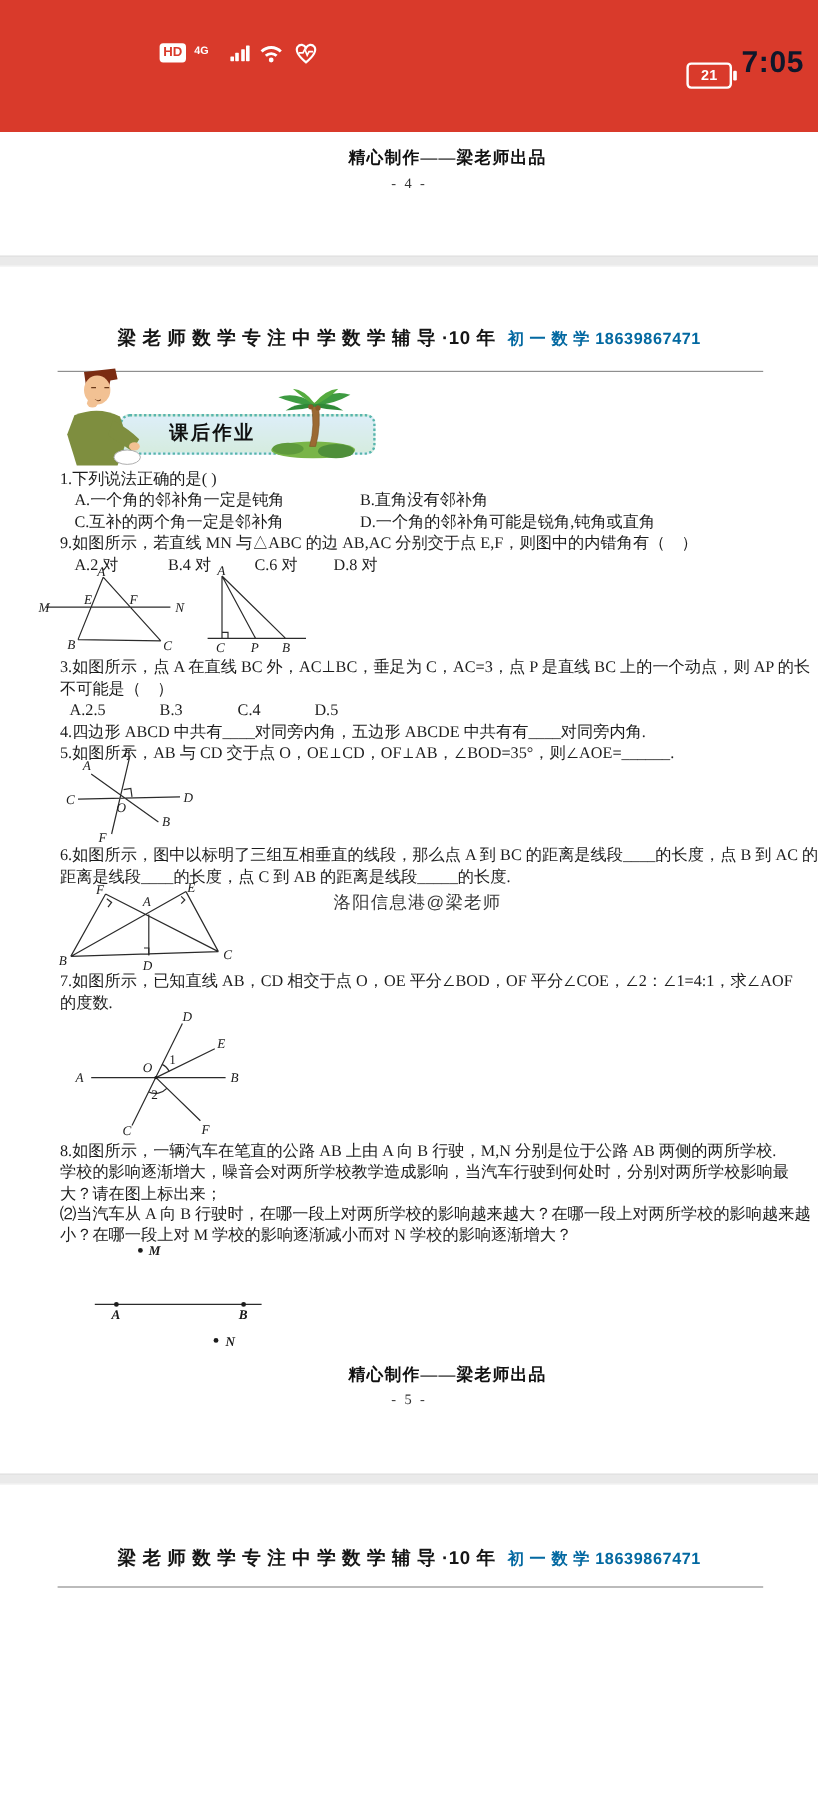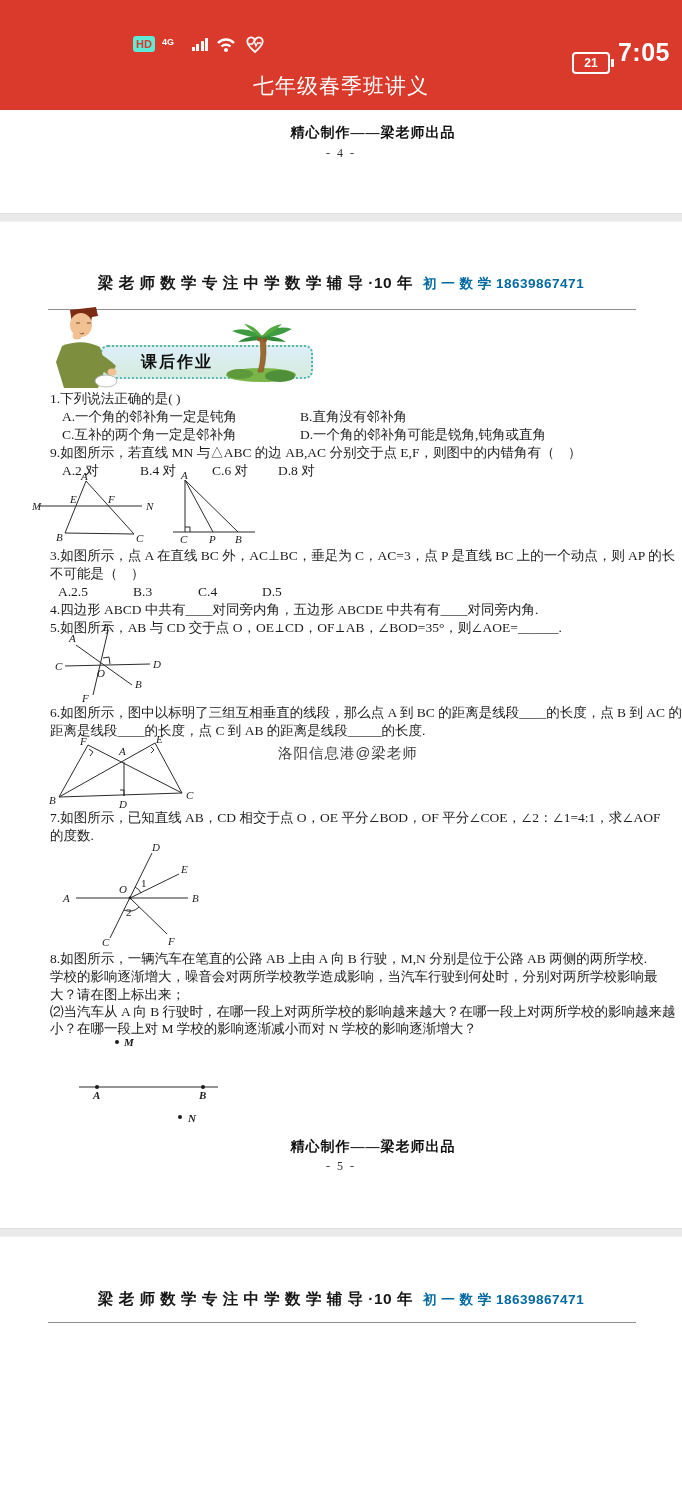--- a/index.html
+++ b/index.html
@@ -4,30 +4,30 @@
 <style>
   html,body{margin:0;padding:0;}
   body{
     width:682px;height:1500px;position:relative;overflow:hidden;background:#fff;
     font-family:"Liberation Serif","DejaVu Serif",serif;
   }
   .abs{position:absolute;}
   
   .redbar{left:0;top:0;width:682px;height:110px;background:#d93a2b;}
   .sb-left{left:133px;top:31px;height:26px;display:flex;align-items:center;gap:7px;}
-  .hd-badge{background:#5eead4;color:#d93a2b;font:700 11px/14px "Liberation Sans",sans-serif;border-radius:3px;padding:1px 3px;}
+  .hd-badge{background:#ffffff;color:#d93a2b;font:700 11px/14px "Liberation Sans",sans-serif;border-radius:3px;padding:1px 3px;}
   .net{display:flex;align-items:center;gap:18px;}
   .g4{color:#fff;font:700 9px/9px "Liberation Sans",sans-serif;align-self:flex-start;}
   .bars{display:flex;align-items:flex-end;gap:1.5px;}
   .bars i{display:block;width:3px;background:#fff;border-radius:0.5px;}
   .sb-right{right:12px;top:31px;display:flex;align-items:center;gap:8px;}
   .battery{width:34px;height:18px;border:2px solid #fff;border-radius:4px;color:#fff;
     font:700 12px/18px "Liberation Sans",sans-serif;text-align:center;position:relative;box-sizing:content-box;margin-top:21px;}
   .battery::after{content:"";position:absolute;right:-6px;top:5px;width:3px;height:8px;background:#fff;border-radius:1px;}
-  .time{color:#ffffff;font:700 25px/25px "Liberation Sans",sans-serif;letter-spacing:0.5px;text-align:right;}
+  .time{color:#0f172a;font:700 25px/25px "Liberation Sans",sans-serif;letter-spacing:0.5px;text-align:right;}
   .app-title{left:0;top:71px;width:682px;text-align:center;color:#fff;
     font:400 21px/30px "Liberation Sans",sans-serif;letter-spacing:1px;}
   
   .sep{left:0;width:682px;background:#eaeaea;border-top:1px solid #e0e0e0;border-bottom:1px solid #f2f2f2;box-sizing:border-box;}
   
   .brand{left:0;width:682px;text-align:center;font:700 14px/16px "Liberation Serif",serif;color:#111;letter-spacing:1px;padding-left:32px;}
   .pagenum{left:0;width:682px;text-align:center;font:400 12px/14px "Liberation Serif",serif;color:#333;letter-spacing:2px;}
   .doc-header{left:0;width:682px;display:flex;justify-content:center;align-items:baseline;gap:10px;}
   .dh-black{font:700 15.5px/20px "Liberation Sans",sans-serif;color:#161616;letter-spacing:0.5px;white-space:nowrap;}
   .dh-red{font:700 13.5px/18px "Liberation Sans",sans-serif;color:#0369a1;letter-spacing:0.5px;white-space:nowrap;}
@@ -72,21 +72,20 @@
       <path d="M11,18 C4,12 2,8 4,5 C6,2.5 9.5,3 11,6 C12.5,3 16,2.5 18,5 C20,8 18,12 11,18 Z" fill="none" stroke="#fff" stroke-width="1.8"></path>
       <path d="M5,10 h3.5 l1.5,-3 2,5 1.5,-3 h3.5" fill="none" stroke="#fff" stroke-width="1.4"></path>
     </svg>
   </div>
   <div class="abs sb-right">
     <span class="battery">
       <span>21</span>
     </span>
     <span class="time">7:05</span>
   </div>
-  <div class="abs app-title">七年级春季班讲义</div>
 </div>
 
 <div class="abs brand" style="top:125px">精心制作——梁老师出品</div>
 <div class="abs pagenum" style="top:146px">- 4 -</div>
 
 <div class="abs sep" style="top:213px;height:9px"></div>
 
 <div class="abs doc-header" style="top:273px">
   <span class="dh-black">梁 老 师 数 学 专 注 中 学 数 学 辅 导 ·10 年</span>
   <span class="dh-red">初 一 数 学 18639867471</span>

